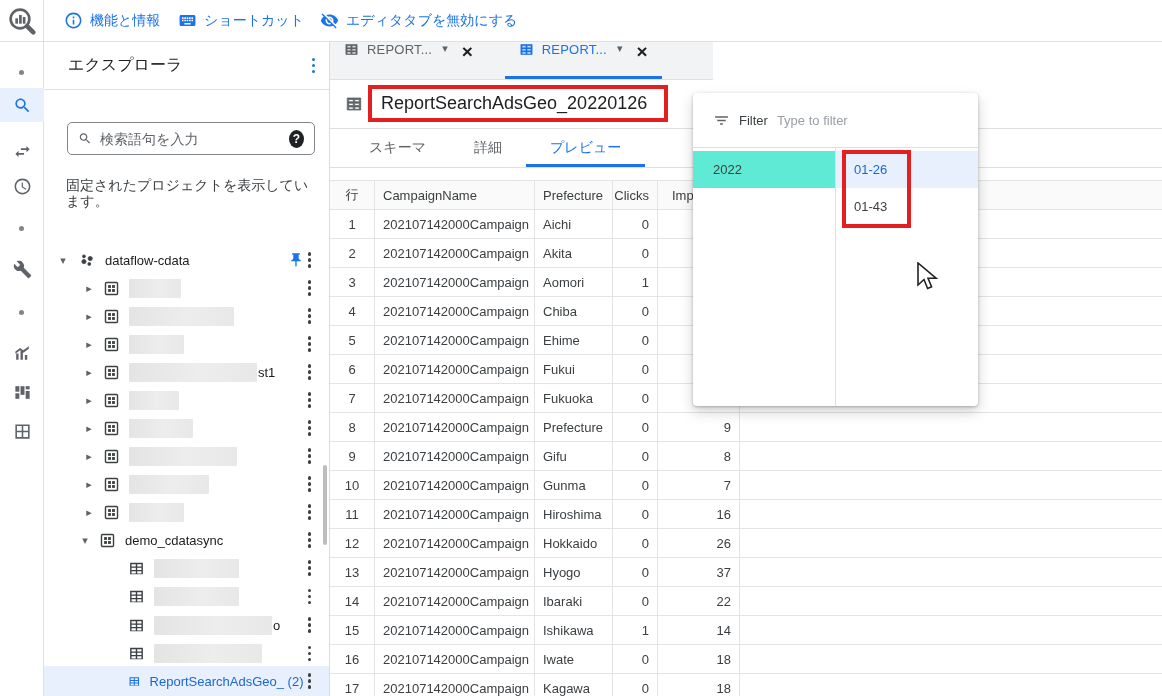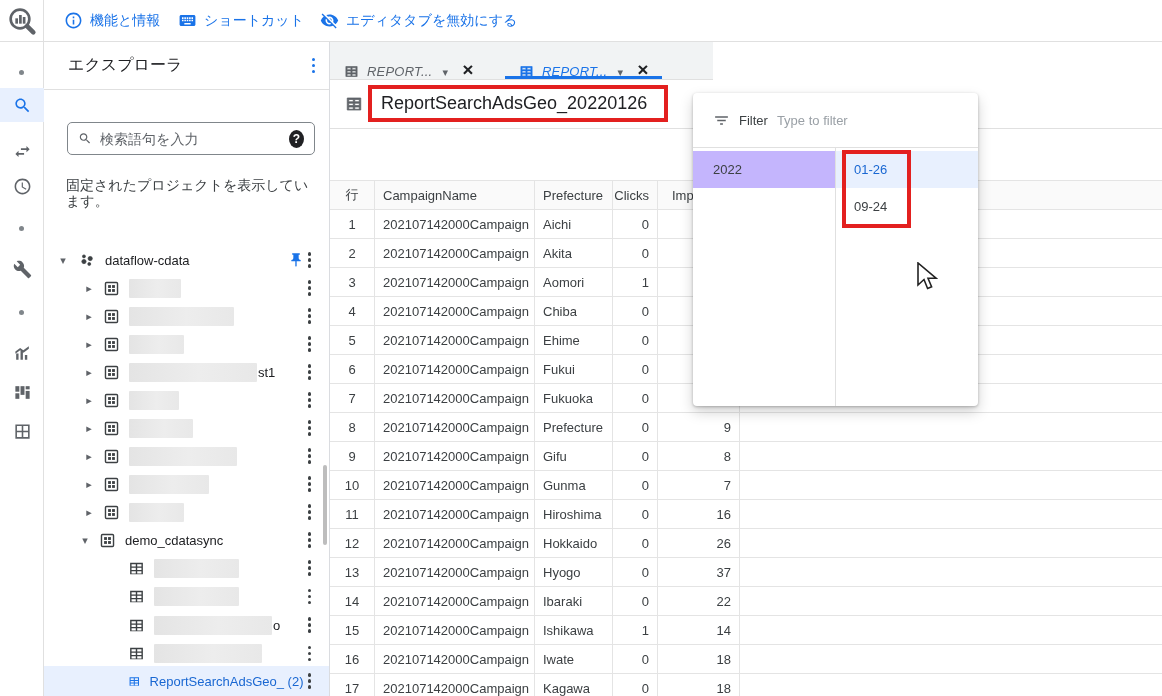--- a/index.html
+++ b/index.html
@@ -51,21 +51,21 @@
   .tree-row .label{margin-left:9px; color:var(--dark); white-space:nowrap;}
   .tree-row .blur{height:19px; margin-left:9px; border-radius:1px; background:linear-gradient(90deg,#e4e4e4 0%,#ededed 55%,#e8e8e8 100%);}
   .tree-row .spacer{flex:1;}
   .tree-row .kebab{margin-right:14px;}
   .tree-row.selected{background:var(--sel); height:30px;}
   .tree-row.selected .label{color:var(--blue-text);}
   #explorer-scrollbar{left:279px; top:423px; width:4px; height:80px; background:#bdbdbd; border-radius:2px;}
 
   
   #tab-strip{left:330px; top:42px; width:383px; height:38px; background:var(--strip); border-bottom:1px solid var(--border); display:flex;}
-  .editor-tab{display:flex; align-items:flex-end; gap:8px; padding:0 14px; position:relative; cursor:pointer;font-style:italic;}
+  .editor-tab{display:flex; align-items:flex-start; gap:8px; padding:0 14px; position:relative; cursor:pointer;}
   .editor-tab .icon{width:15px; height:15px;}
   .editor-tab .icon svg{fill:var(--gray); stroke:var(--gray);}
   .editor-tab.active .icon svg{fill:var(--accent); stroke:var(--accent);}
   .editor-tab .tab-label{font-size:13px; color:var(--gray); letter-spacing:.2px;}
   .editor-tab.active .tab-label{color:var(--accent);}
   .editor-tab .caret{color:var(--gray); font-size:11px; margin-left:2px;}
   .editor-tab .close-x{font-size:19px; font-weight:bold; color:#202124; margin-left:6px; line-height:1;}
   .editor-tab.active::after{content:""; position:absolute; left:0; right:0; bottom:0; height:3px; background:var(--accent);}
   #title-row-icon{left:345px; top:95px; width:18px; height:18px;}
   #title-row-icon svg{fill:var(--gray); stroke:var(--gray);}
@@ -94,21 +94,21 @@
     box-shadow:0 1px 3px rgba(0,0,0,.25), 0 6px 14px rgba(0,0,0,.18);}
   #popup-header{position:absolute; left:0; top:0; width:100%; height:55px; border-bottom:1px solid var(--border); display:flex; align-items:center; padding-left:20px; gap:9px;}
   #popup-header .icon{width:17px; height:17px;}
   #popup-header .icon svg{fill:var(--gray);}
   #filter-label{font-size:13px; color:var(--mid);}
   #filter-placeholder{font-size:13px; color:#9aa0a6;}
   #popup-left{position:absolute; left:0; top:55px; width:142px; height:258px;}
   #popup-right{position:absolute; left:142px; top:55px; width:143px; height:258px; border-left:1px solid var(--border);}
   .popup-item{height:37px; display:flex; align-items:center; padding-left:20px; font-size:13px; color:var(--mid); cursor:pointer;}
   #popup-left .popup-item{margin-top:3px;}
-  #popup-left .popup-item.selected{background:#c4b5fd;}
+  #popup-left .popup-item.selected{background:#5eead4;}
   #popup-right .popup-item{margin-top:0; padding-left:18px;}
   #popup-right .popup-item:first-child{margin-top:3px;text-align:right;}
   #popup-right .popup-item.selected{background:var(--sel); color:var(--blue-text);}
 
   
   #popup-redbox{left:842px; top:150px; width:69px; height:78px; border:4px solid var(--red);}
   #mouse-cursor{left:916px; top:262px; width:22px; height:30px;}
 </style>
 </head>
 <body>
@@ -592,20 +592,25 @@
   <span id="title-row-icon" class="abs icon">
       <svg viewBox="0 0 24 24">
         <path d="M3 4v16h18V4H3zm8 5H5V6h6v3zm2-3h6v3h-6V6zM5 11h6v3H5v-3zm8 0h6v3h-6v-3zM5 16h6v3H5v-3zm8 3v-3h6v3h-6z"></path>
       </svg>
     </span>
   <div id="title-redbox" class="abs">
     <span id="table-title">ReportSearchAdsGeo_20220126</span>
   </div>
   <div id="title-border" class="abs"></div>
 
+  <div id="subtabs" class="abs">
+    <div class="subtab">スキーマ</div>
+    <div class="subtab">詳細</div>
+    <div class="subtab active">プレビュー</div>
+  </div>
 
   <div id="preview-table" class="abs">
       <div class="tr head">
         <div class="td c-row">行</div>
         <div class="td c-campaign">CampaignName</div>
         <div class="td c-pref">Prefecture</div>
         <div class="td c-clicks">Clicks</div>
         <div class="td c-impr head-cell">Impressions</div>
         <div class="td c-rest"></div>
       </div>
@@ -755,21 +760,21 @@
           </svg>
         </span>
       <span id="filter-label">Filter</span>
       <span id="filter-placeholder">Type to filter</span>
     </div>
     <div id="popup-left">
       <div class="popup-item selected">2022</div>
     </div>
     <div id="popup-right">
       <div class="popup-item selected">01-26</div>
-      <div class="popup-item">09-24</div>
+      <div class="popup-item">01-43</div>
     </div>
   </div>
 
   <div id="popup-redbox" class="abs"></div>
   <span id="mouse-cursor" class="abs">
     <svg viewBox="0 0 22 30">
         <path d="M2 1 L2 23 L8 17.5 L11.6 26.5 L15.6 24.8 L12 16.2 L20 16.2 Z" fill="#fff" stroke="#222" stroke-width="1.6"></path>
       </svg>
   </span>
 

